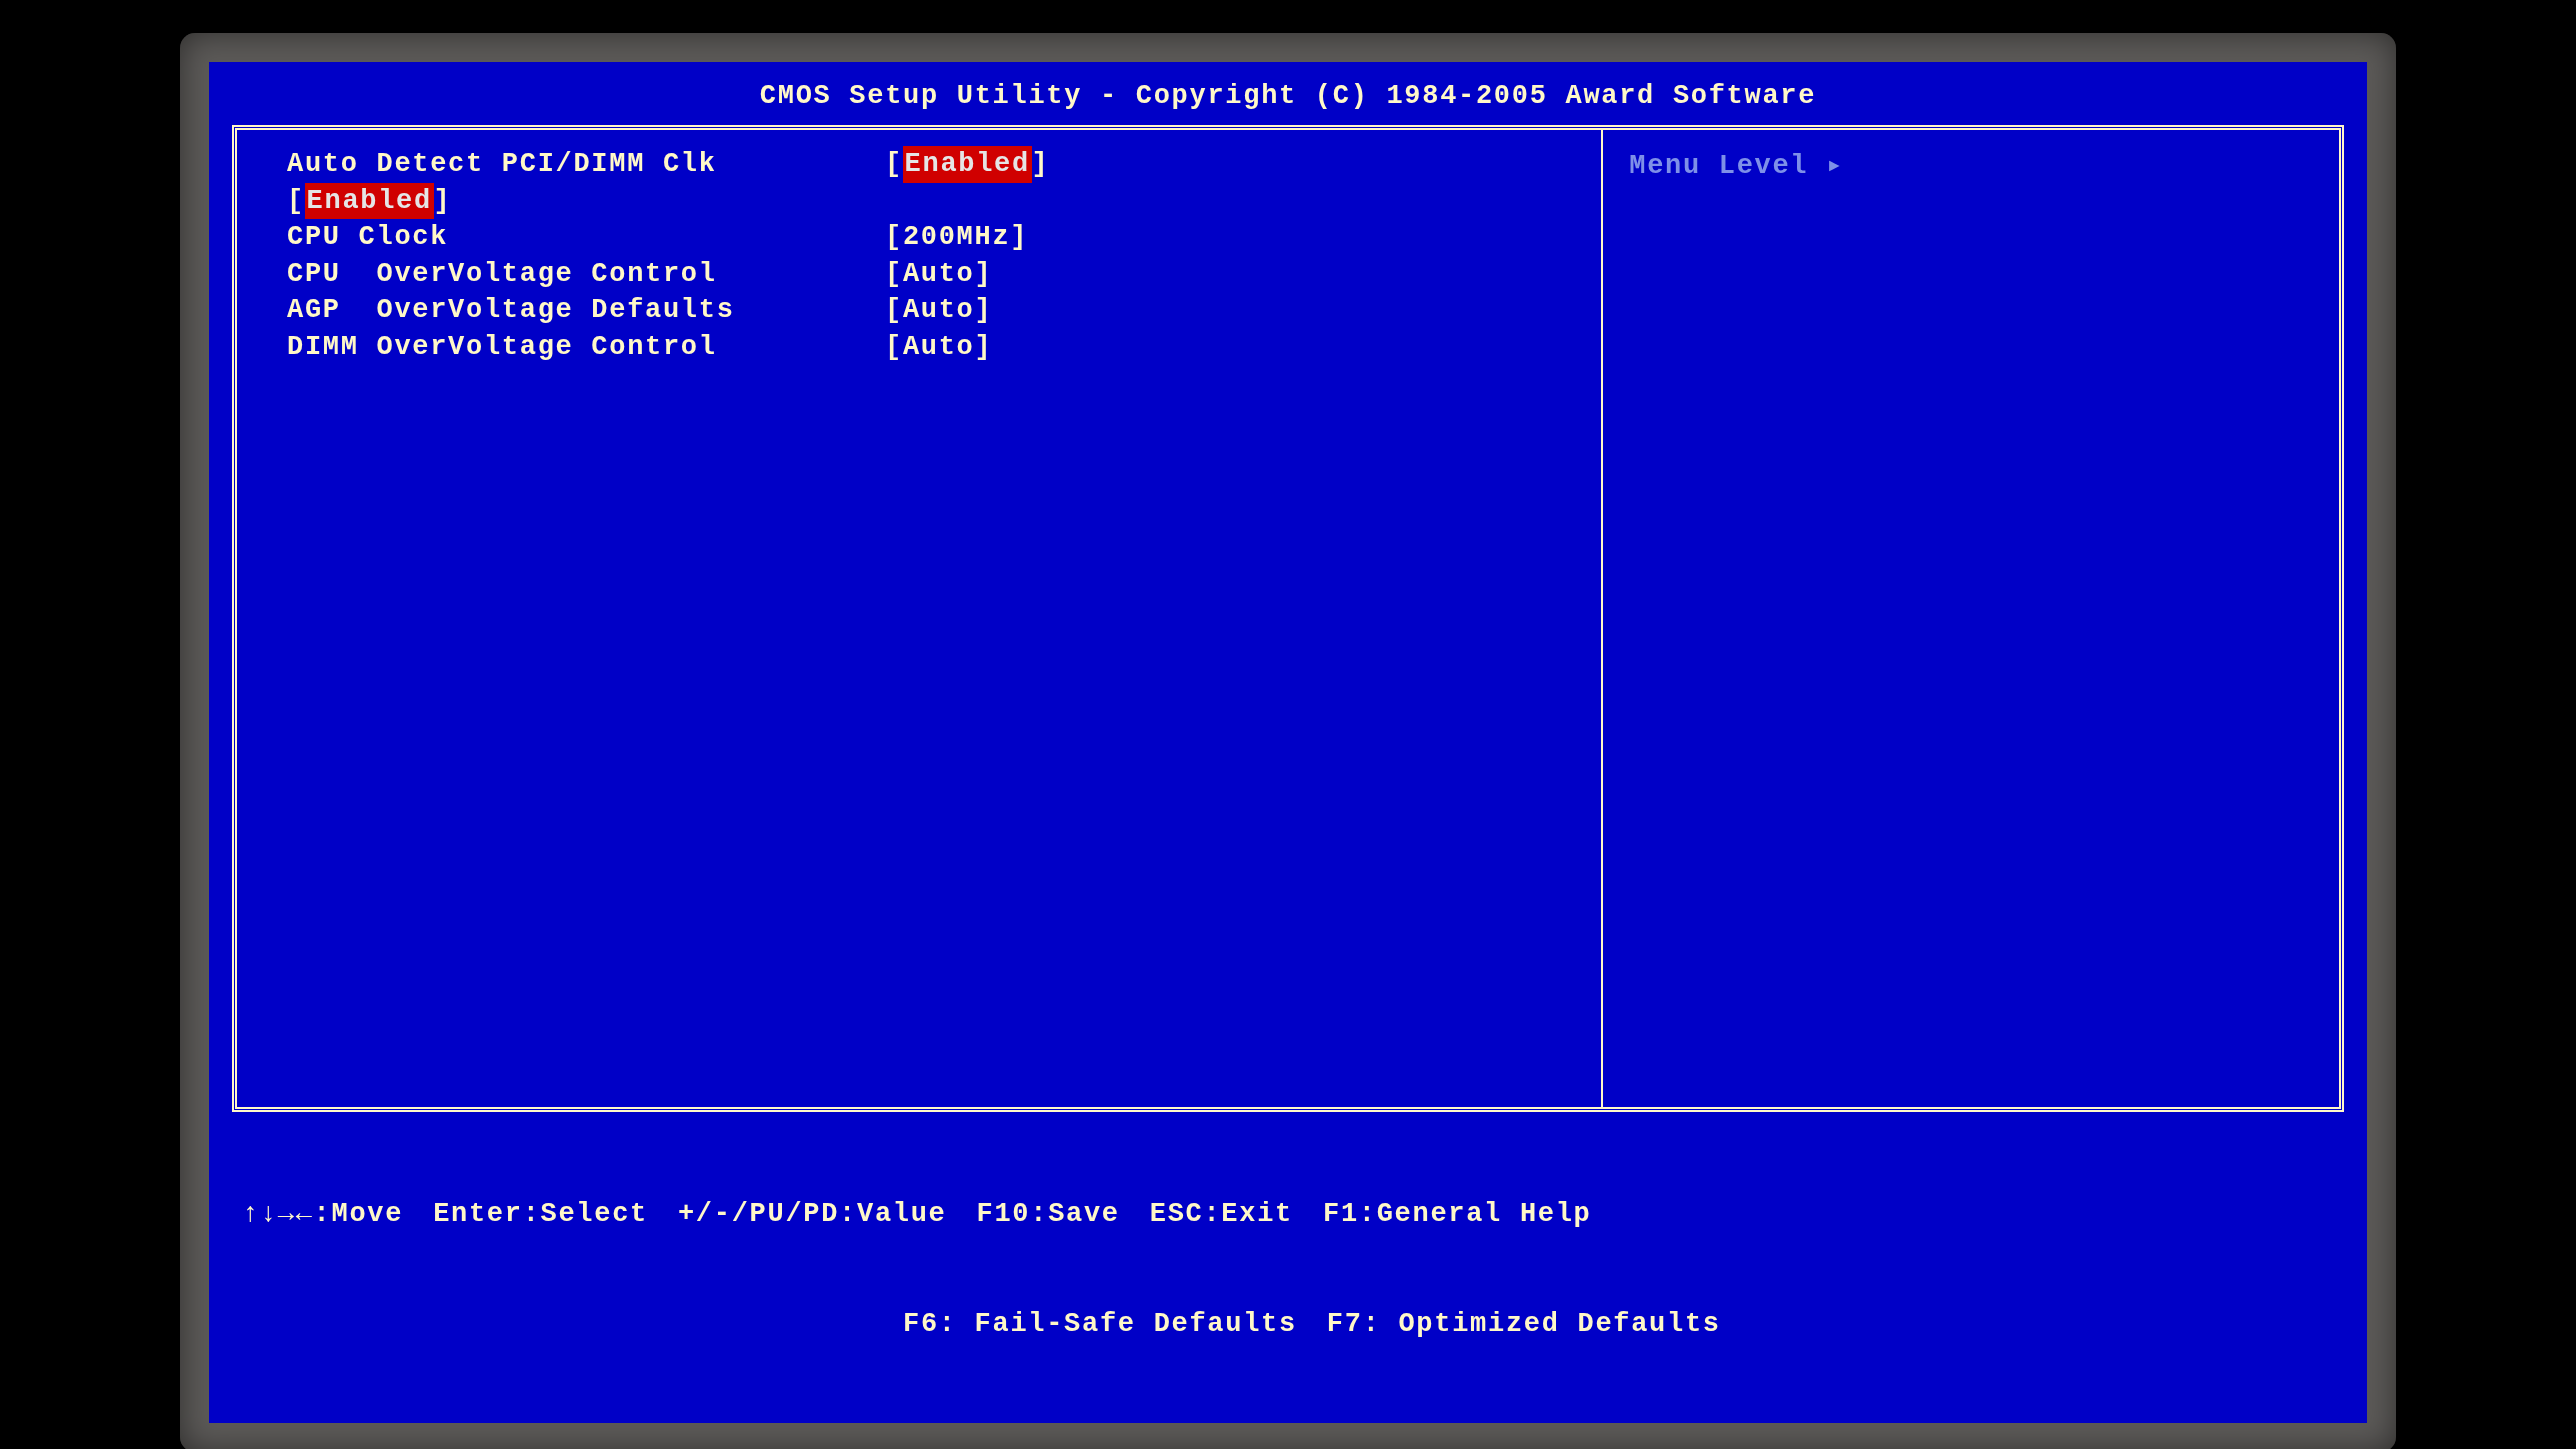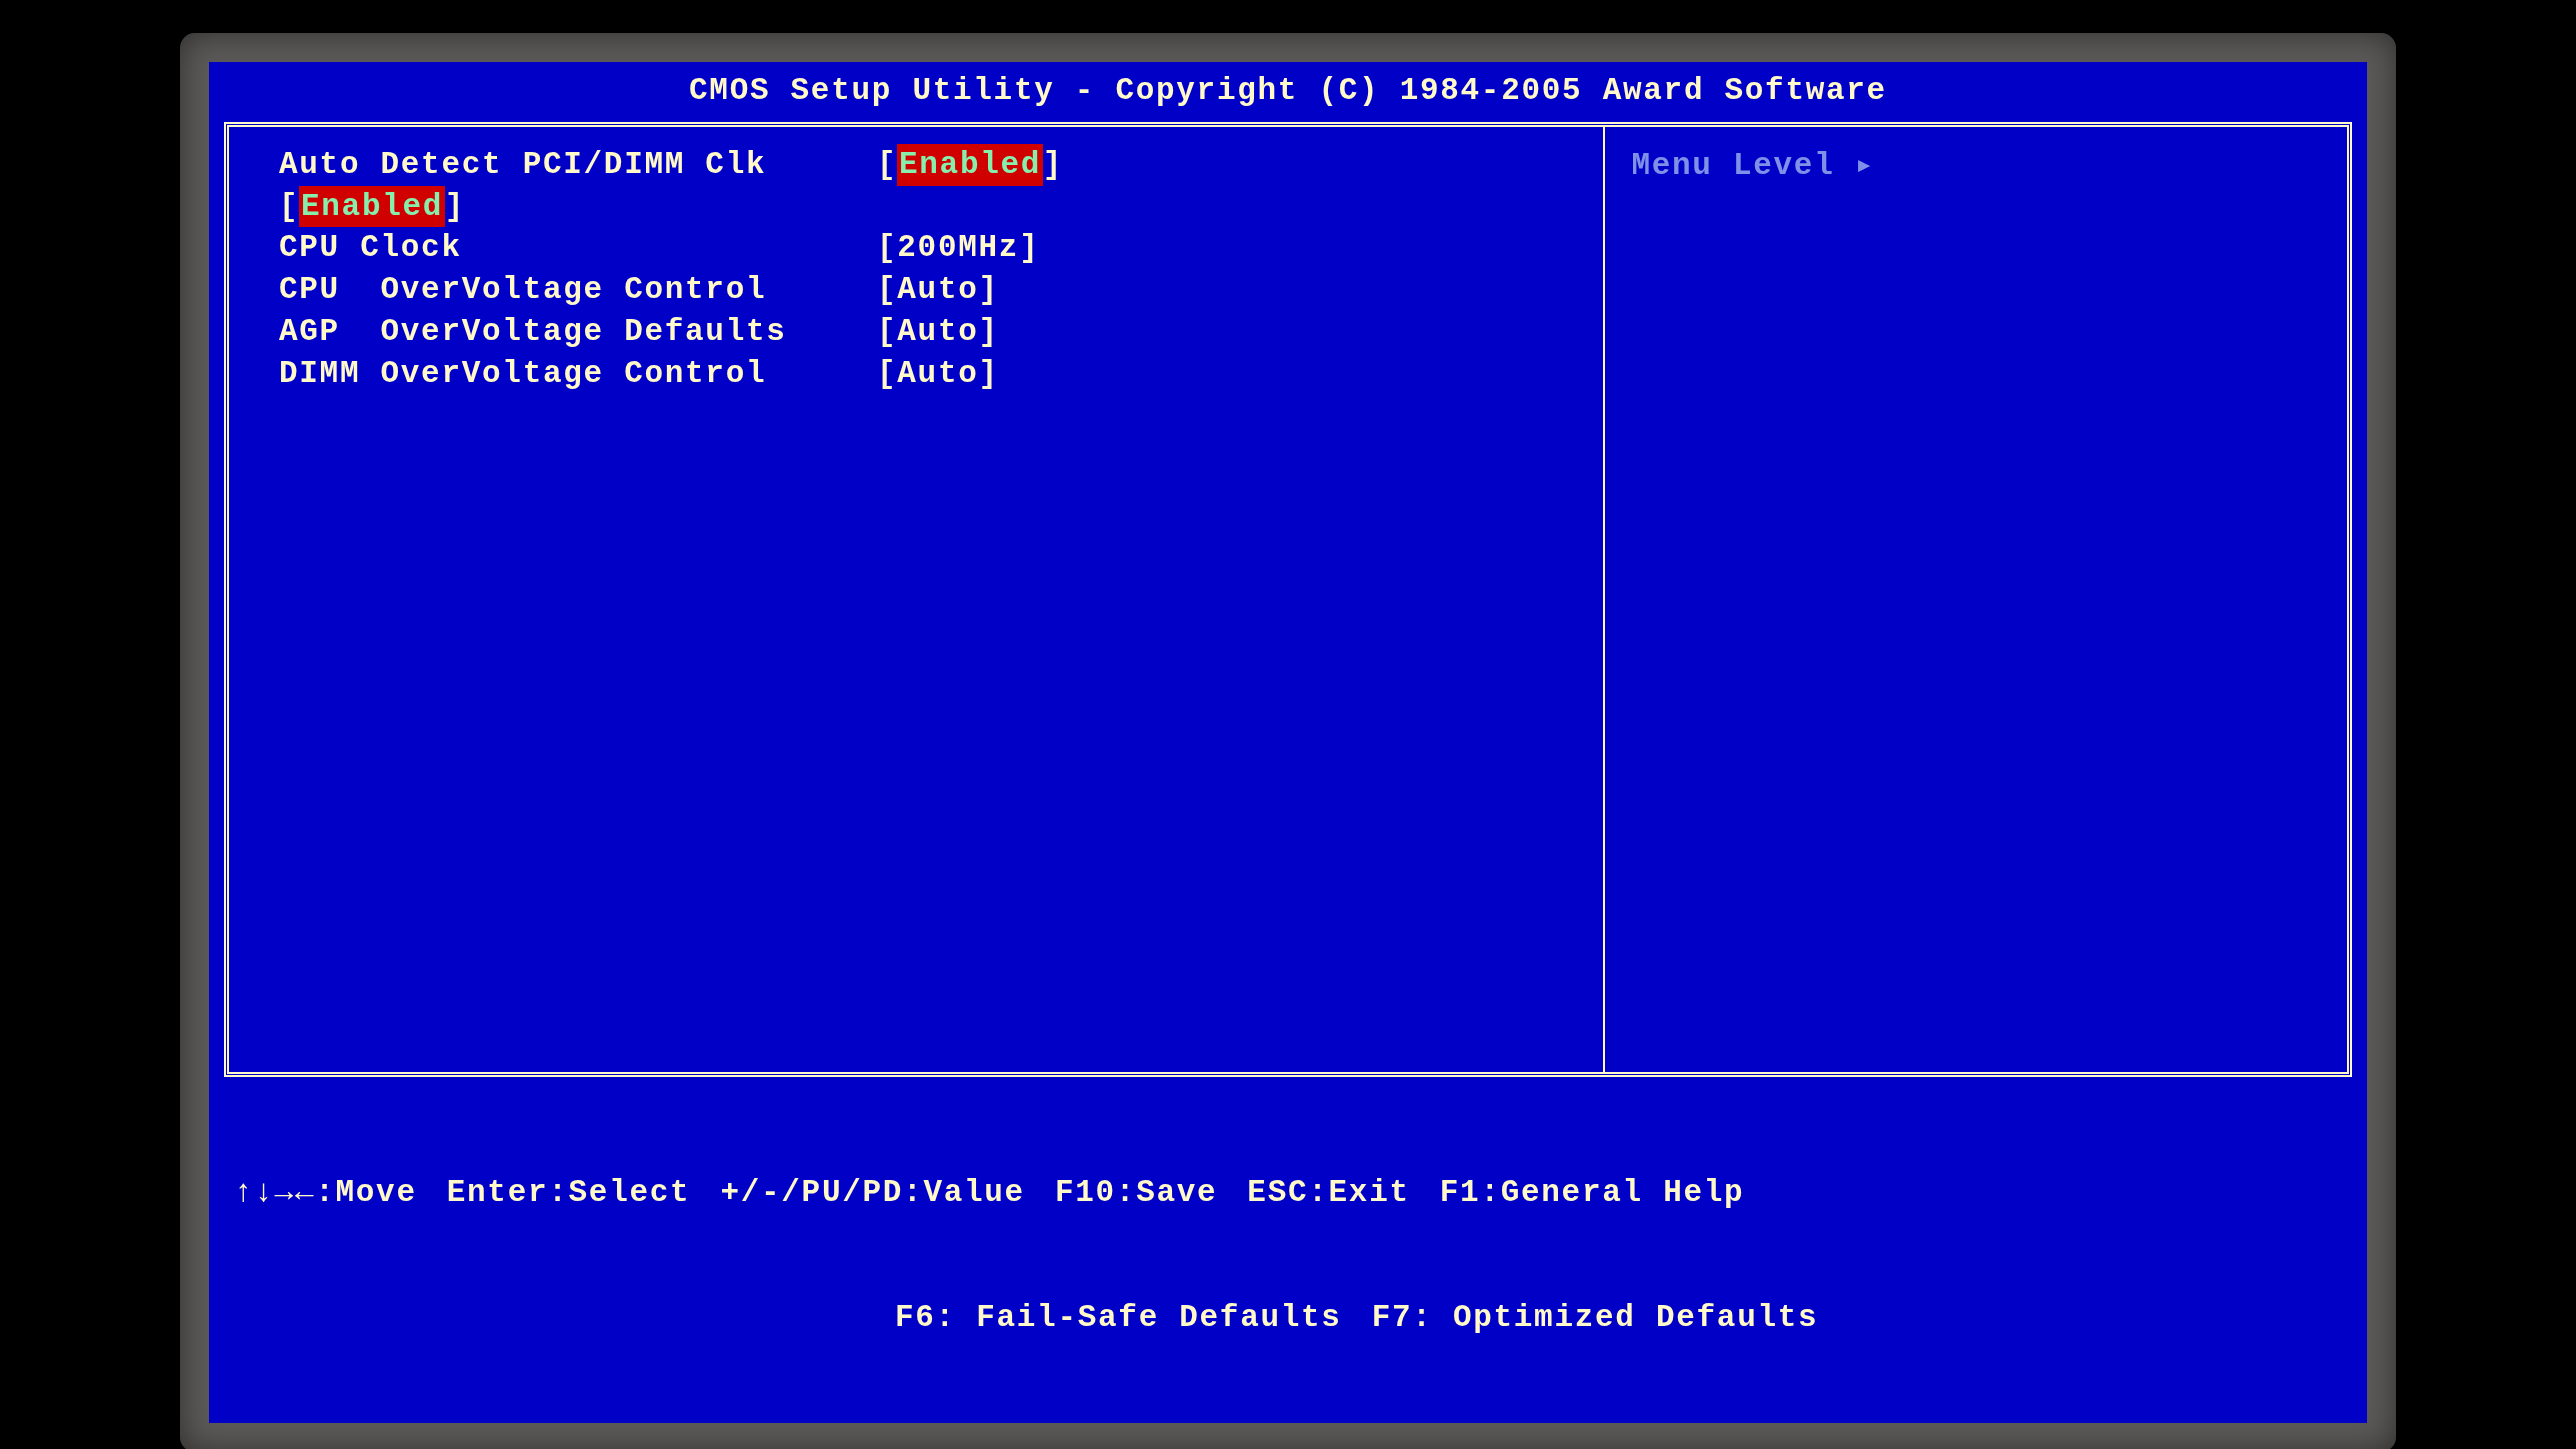--- a/index.html
+++ b/index.html
@@ -18,22 +18,22 @@
     .monitor-bezel {
       background: #5c5a58;
       padding: 29px;
       border-radius: 15px;
       box-shadow: inset 0 0 33px rgba(0,0,0,0.5);
     }
     .screen {
       background: #0000c7;
       width: 2158px;
       height: 1361px;
-      padding: 0;
-      font-size: 31px;
+      padding: 8px;
+      font-size: 27px;
       line-height: 1.35;
       color: #fff8c8;
       letter-spacing: 1.7px;
       display: flex;
       flex-direction: column;
       position: relative;
     }
     .title-block {
       text-align: center;
       padding: 8.3px 0 10px 0;
@@ -69,21 +69,21 @@
       display: flex;
       align-items: center;
       white-space: pre;
     }
     .label {
       display: inline-block;
       min-width: 598px;
     }
     .val-enabled {
       background: #d00000;
-      color: #86efac;
+      color: #e5e5e5;
       padding: 0 1.7px;
     }
     .footer {
       padding: 11.6px 25px 0 25px;
       color: #fff8c8;
       white-space: pre;
     }
     .footer .line {
       display: flex;
       gap: 30px;

